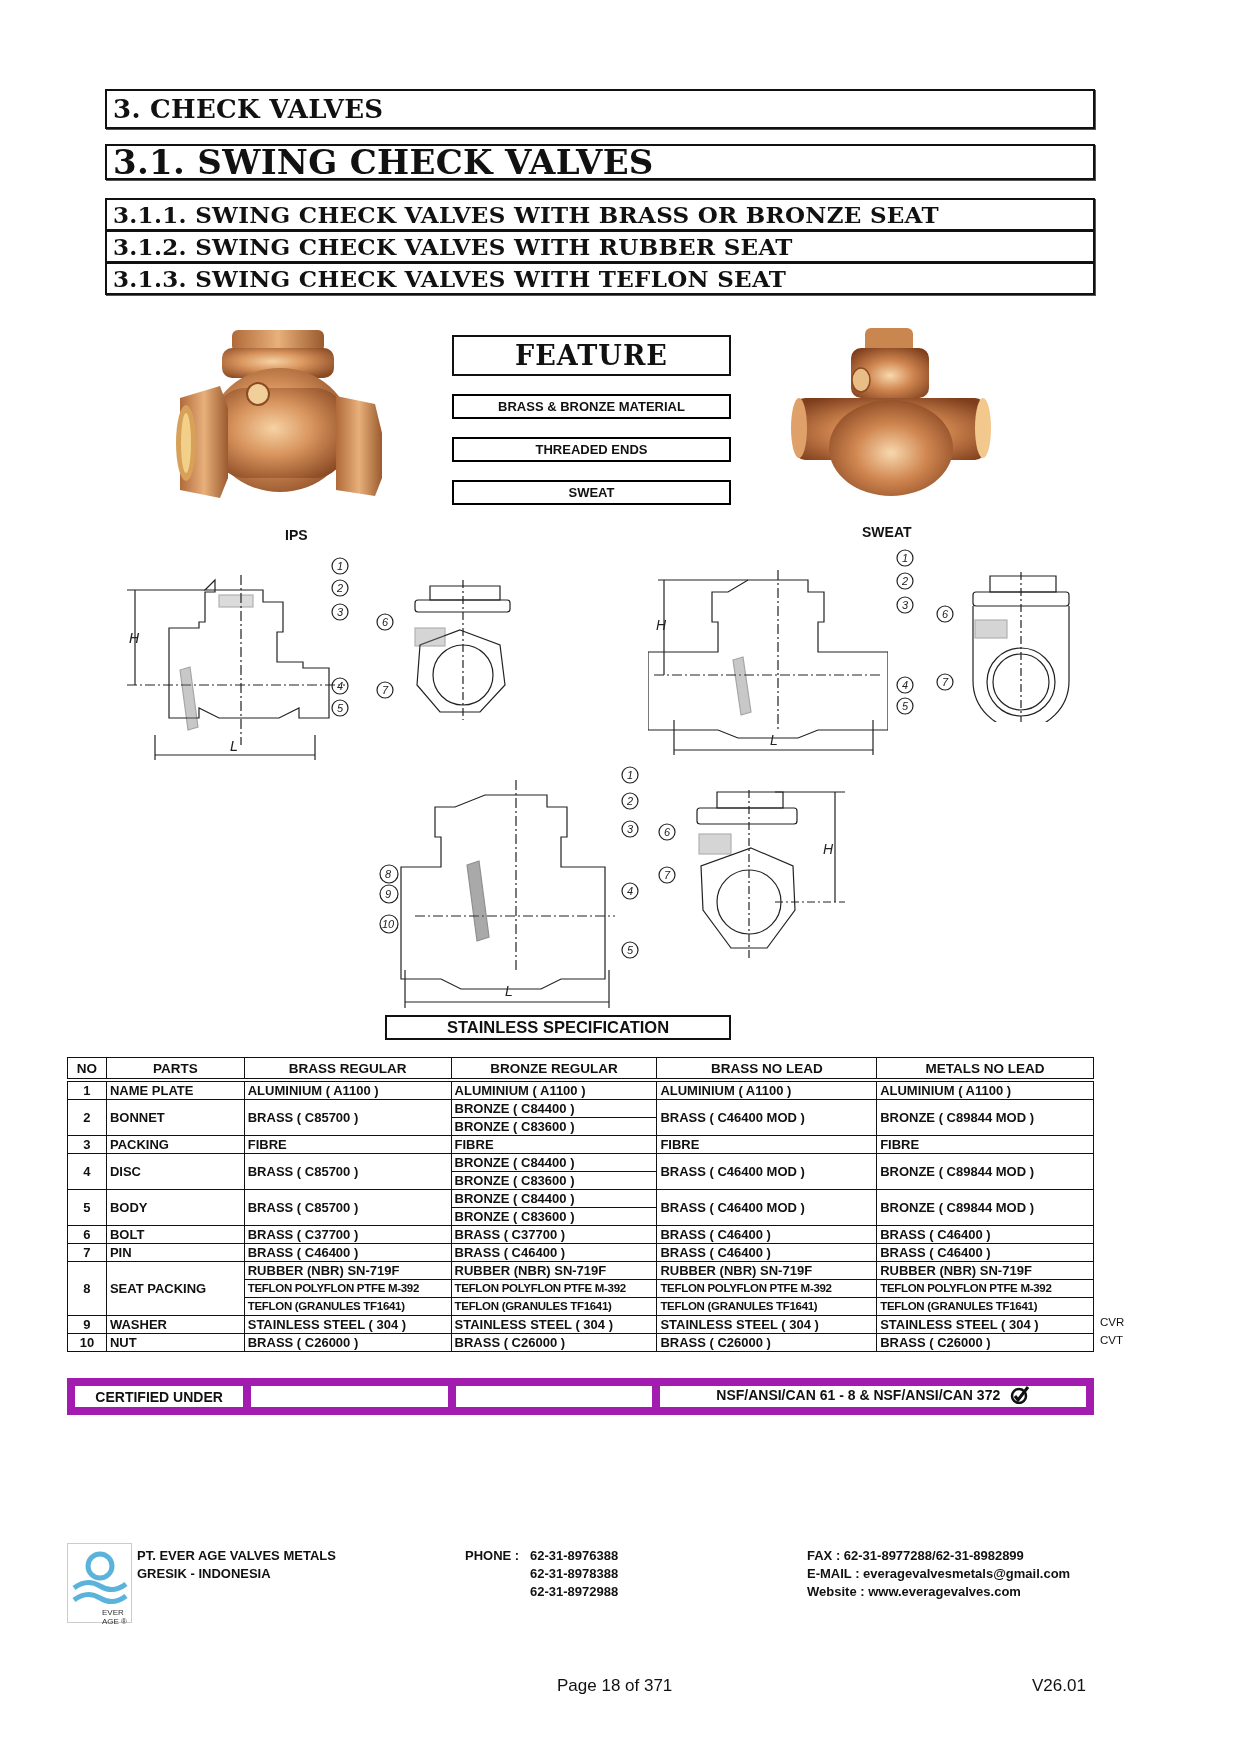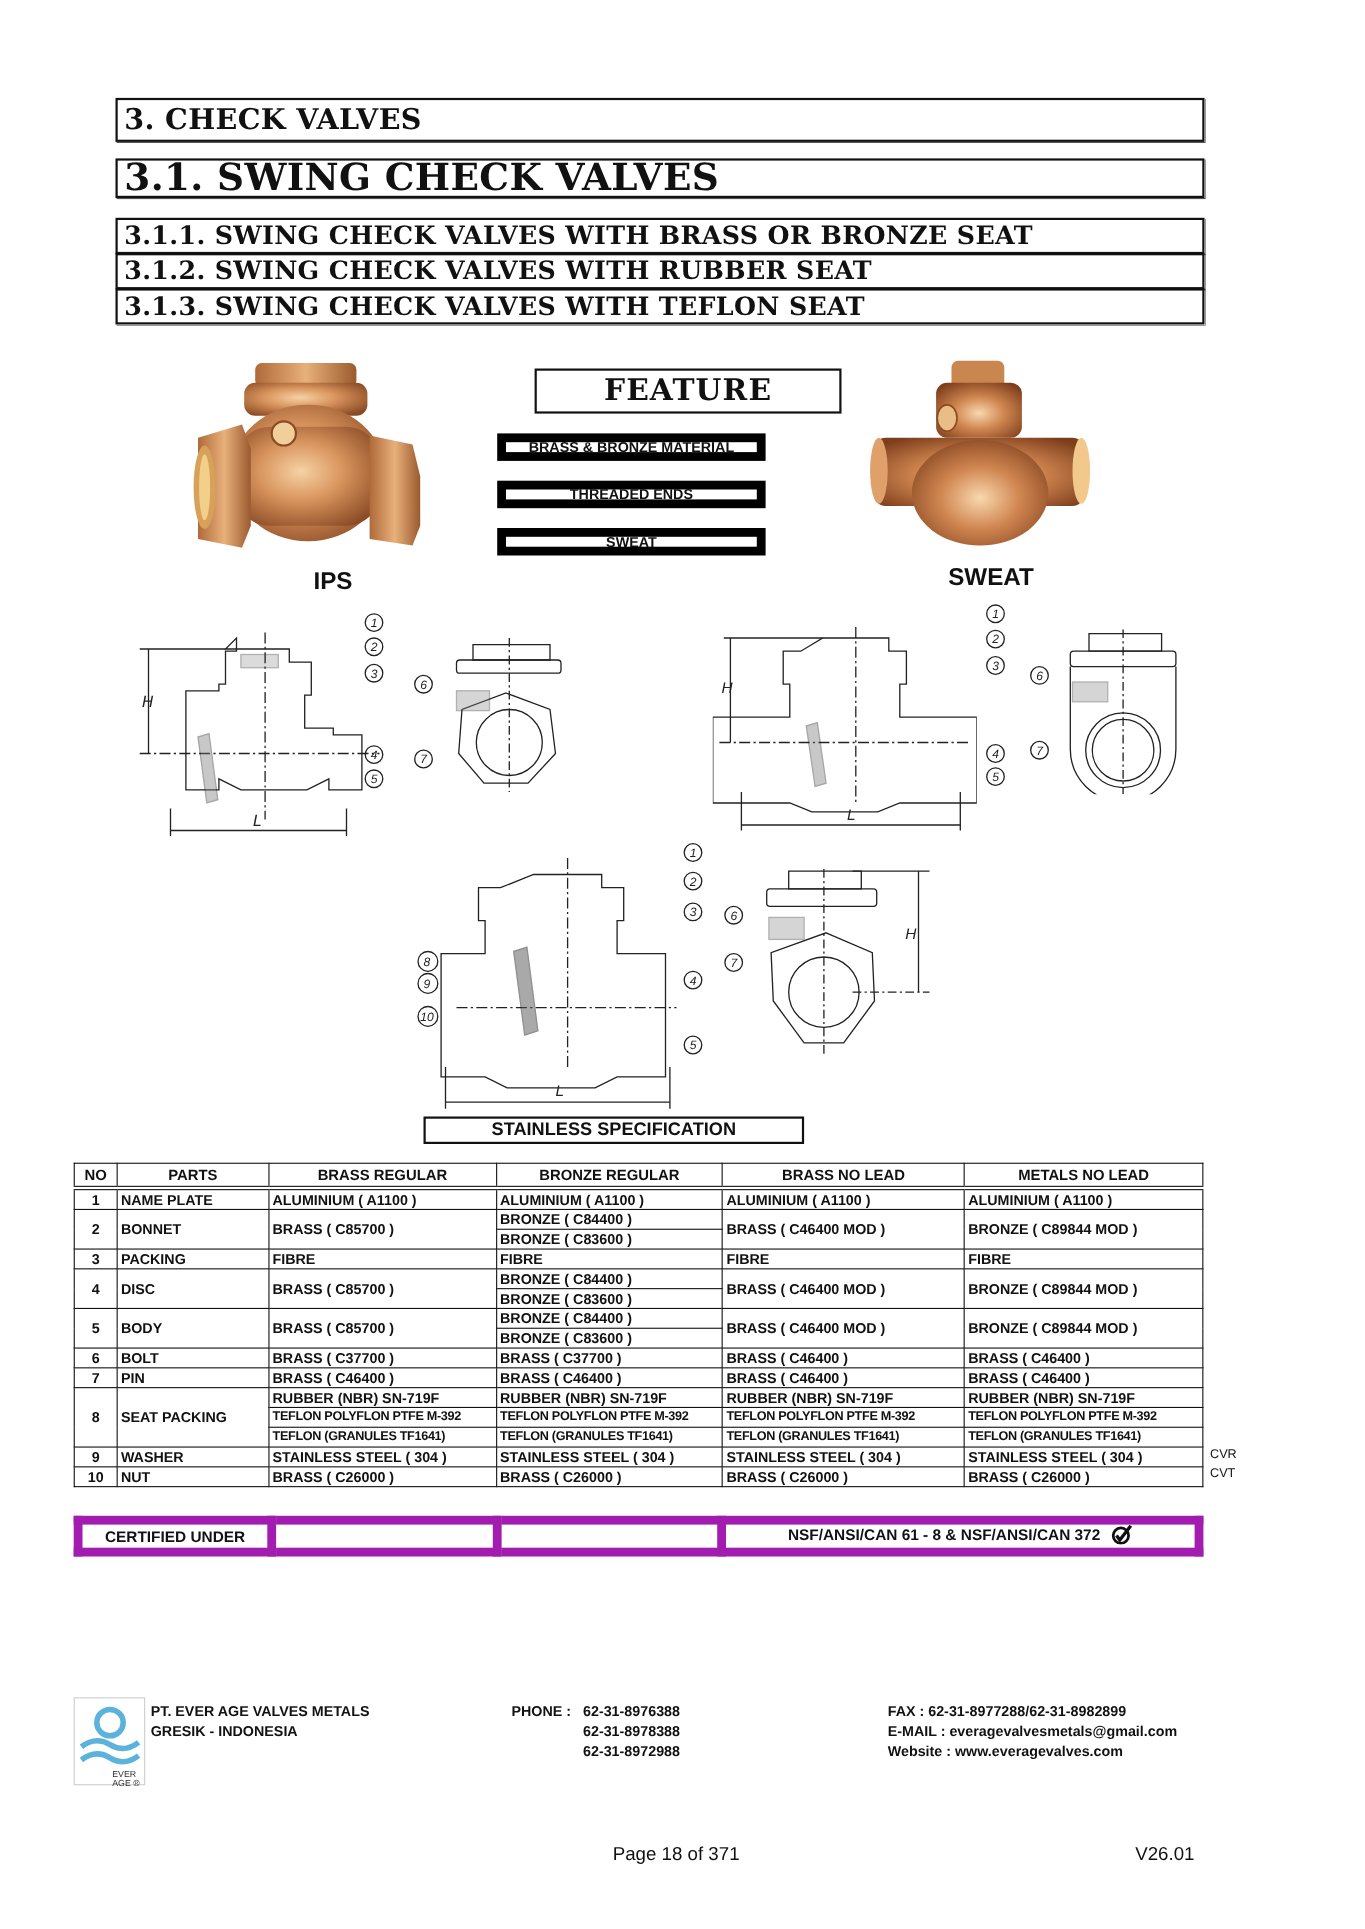--- a/index.html
+++ b/index.html
@@ -5,23 +5,23 @@
   html, body { margin:0; padding:0; background:#ffffff; }
   body { width:1241px; height:1754px; position:relative; overflow:hidden; font-family:"Liberation Sans", sans-serif; color:#111; }
   .abs { position:absolute; }
   .hbox { position:absolute; border:2px solid #111; box-shadow: 1px 1px 0 #555; box-sizing:border-box; font-family:"DejaVu Serif", "Liberation Serif", serif; font-weight:bold; color:#111; display:flex; align-items:center; padding-left:6px; letter-spacing:0.3px; }
   .h1 { left:105px; top:89px; width:990px; height:40px; font-size:26px; }
   .h2 { left:105px; top:144px; width:990px; height:36px; font-size:34px; }
   .h3 { left:105px; height:33px; width:990px; font-size:23px; }
   .h3.a { top:198px; }
   .h3.b { top:230px; }
   .h3.c { top:262px; }
-  .feat-title { left:452px; top:335px; width:279px; height:41px; border:2px solid #111; box-sizing:border-box; display:flex; align-items:center; justify-content:center; font-family:"DejaVu Serif", serif; font-weight:bold; font-size:27px; letter-spacing:1px;margin-left:34px; }
-  .feat-item { left:452px; width:244px; height:25px; border:8px solid #000000; box-sizing:border-box; display:flex; align-items:center; justify-content:center; font-weight:bold; font-size:13px; }
-  .cap { font-weight:bold; font-size:22px; }
+  .feat-title { left:452px; top:335px; width:279px; height:41px; border:2px solid #111; box-sizing:border-box; display:flex; align-items:center; justify-content:center; font-family:"DejaVu Serif", serif; font-weight:bold; font-size:27px; letter-spacing:1px; }
+  .feat-item { left:452px; width:279px; height:25px; border:2px solid #000000; box-sizing:border-box; display:flex; align-items:center; justify-content:center; font-weight:bold; font-size:13px; }
+  .cap { font-weight:bold; font-size:14px;margin-top:12px; }
   .photo { position:absolute; }
   .drawing { position:absolute; }
   table.spec { position:absolute; left:67px; top:1057px; width:1027px; border-collapse:collapse; font-size:13px; }
   table.spec td, table.spec th { border:1.5px solid #111; padding:0 3px; height:17px; line-height:17px; white-space:nowrap; font-weight:bold; }
   table.spec th { font-size:13.5px; text-align:center; height:20px; border-bottom:4px double #111; }
   table.spec td.no { text-align:center; }
   table.spec .sm { font-size:11.5px; letter-spacing:-0.3px; }
   .side-code { position:absolute; font-size:11.5px; font-weight:normal;margin-top:28px; }
   .matspec { left:385px; top:1015px; width:346px; height:25px; border:2px solid #111; box-sizing:border-box; display:flex; align-items:center; justify-content:center; font-weight:bold; font-size:16.5px; }
   table.cert { position:absolute; left:67px; top:1378px; width:1027px; border-collapse:collapse; font-size:14px; font-weight:bold; }

